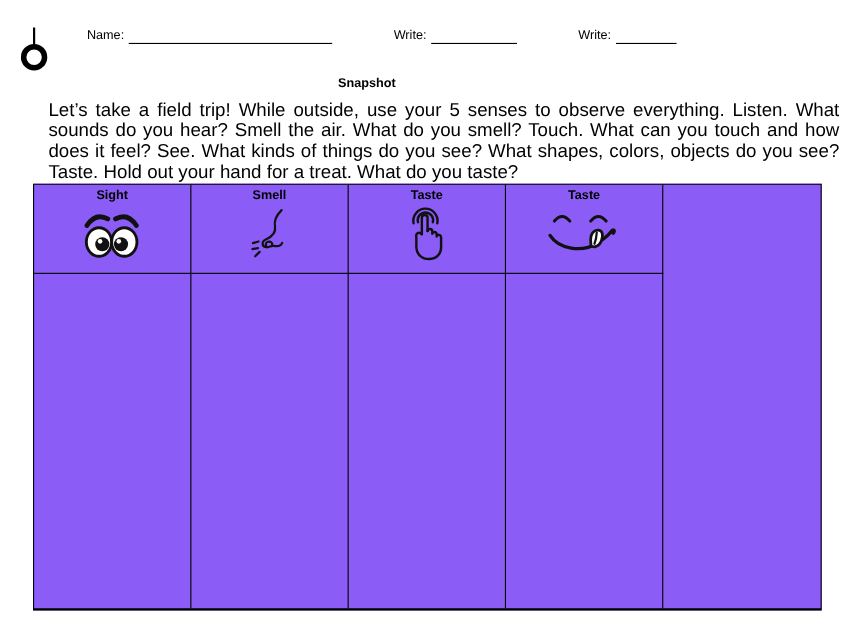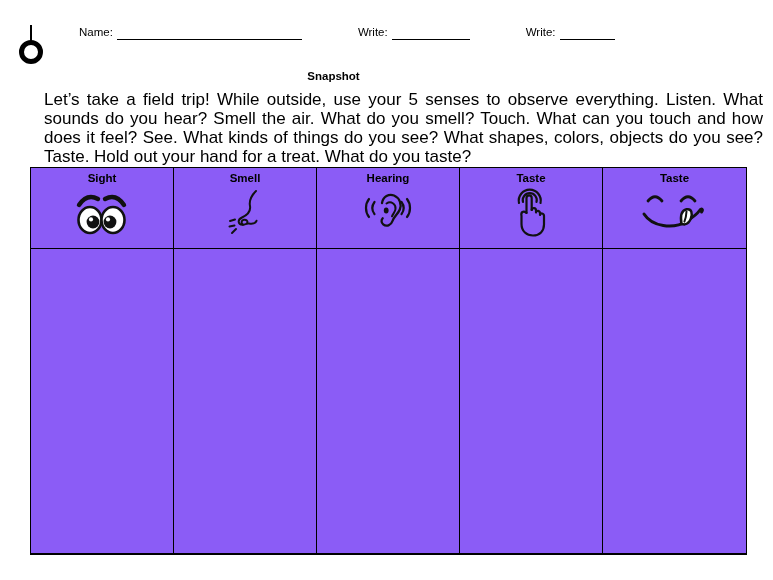--- a/index.html
+++ b/index.html
@@ -94,34 +94,20 @@
         <svg width="44" height="54" viewBox="0 0 44 54">
           <path class="ln" stroke-width="2" d="M33 5 C 28 10 26 15 27 20 C 28 26 24.5 29 19 31.5 C 14 33.8 15 39 20 38.7 C 22.5 38.5 23.5 37.2 26 37.6 C 29 38.1 32.5 37.6 33.5 34.8"></path>
           <path class="ln" stroke-width="2" d="M20 38.7 C 17.8 37.2 18.2 34.3 20.8 33.8 C 23.3 33.3 25.2 34.9 24.2 36.9"></path>
           <path class="ln" stroke-width="2" d="M7 35 L 12 33.5"></path>
           <path class="ln" stroke-width="2" d="M6.5 40.5 L 11.5 39.5"></path>
           <path class="ln" stroke-width="2" d="M9 47 L 13 43"></path>
         </svg>
       </div>
     </div>
 
-    <div class="hcell">
-      <div class="hlabel">Hearing</div>
-      <div class="icon">
-        <svg width="62" height="46" viewBox="0 0 62 46">
-          <path class="ln" stroke-width="2.3" d="M25 13 C 26 6.5 32 3.5 37 5.5 C 43 8 44.8 14.5 42.8 19.5 C 41 24 37 26.5 35.5 31 C 34.1 35.4 29.4 37 26.2 34.4 C 24 32.6 24.2 29.8 25.7 28.3"></path>
-          <path class="ln" stroke-width="2" d="M29.5 13.5 C 34 10.5 39 14 38.5 19 C 38.2 22 36 23.8 35 26.3"></path>
-          <ellipse cx="29.2" cy="20.5" rx="2.4" ry="3" fill="#111"></ellipse>
-          <path class="ln" stroke-width="2.2" d="M12 9 C 8 14 8 22 12 27"></path>
-          <path class="ln" stroke-width="2.2" d="M17.5 12 C 14.8 15.7 14.8 20.5 17.5 24.2"></path>
-          <path class="ln" stroke-width="2.2" d="M50 9 C 54 14 54 22 50 27"></path>
-          <path class="ln" stroke-width="2.2" d="M44.5 12 C 47.2 15.7 47.2 20.5 44.5 24.2"></path>
-        </svg>
-      </div>
-    </div>
 
     <div class="hcell">
       <div class="hlabel">Taste</div>
       <div class="icon">
         <svg width="48" height="56" viewBox="0 0 48 56">
           <path class="ln" stroke-width="2.2" d="M12 18 A 11 11 0 1 1 33.5 18"></path>
           <path class="ln" stroke-width="2.2" d="M16 17 A 7 7 0 1 1 29.5 17"></path>
           <path class="ln" stroke-width="2.2" d="M19.5 28 L 19.5 13 A 2.6 2.6 0 0 1 24.7 13 L 24.7 25"></path>
           <path class="ln" stroke-width="2.2" d="M24.7 25 C 25.1 22.4 29 22.5 29 25.5 L 29 27.5 C 29.4 25 33 25.4 33 28.4 L 33 30 C 33.4 27.6 37 28 37 31 L 37 39.5 C 37 46 32.8 50.5 26 50.5 C 19.8 50.5 14.5 46.5 14.5 39 L 14.5 31 C 13.6 27 16.3 25.3 19.5 27.8"></path>
         </svg>

